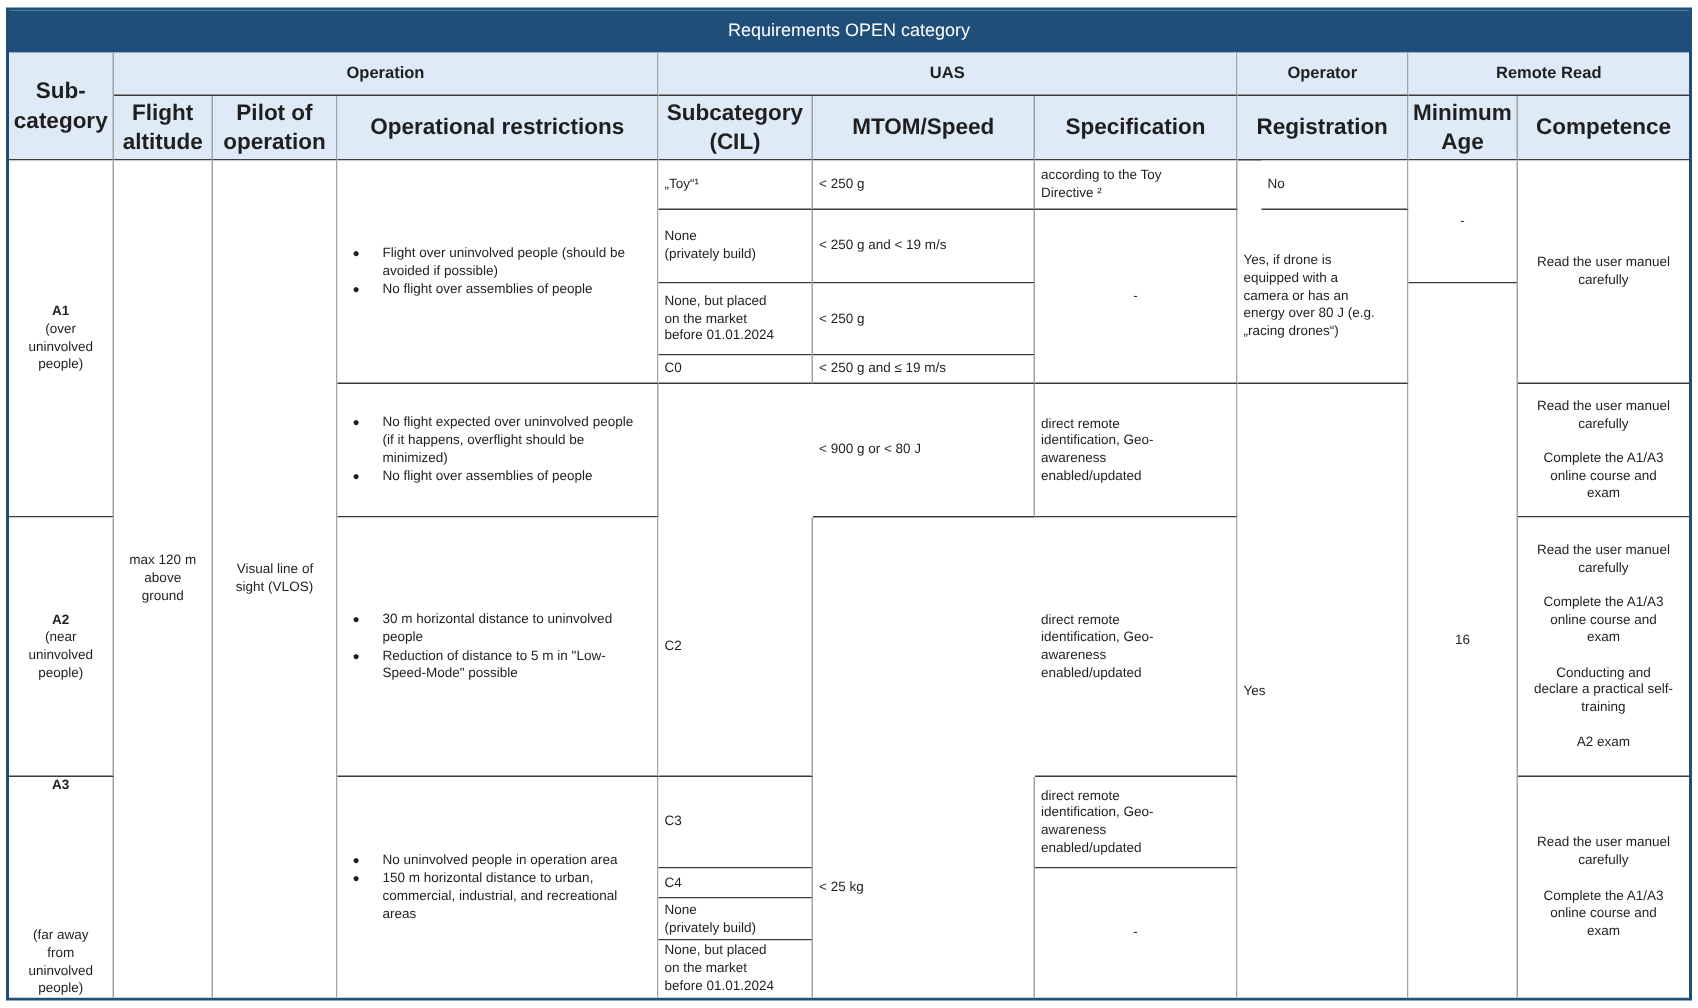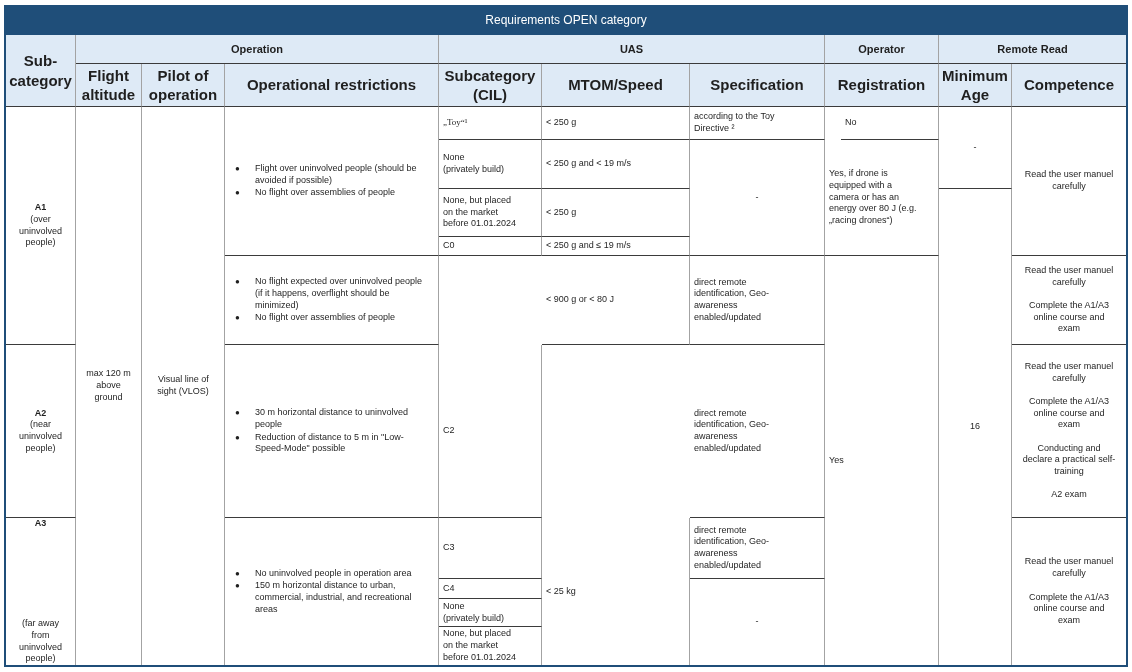--- a/index.html
+++ b/index.html
@@ -126,21 +126,21 @@
             <span class="bm">●</span>
             <span class="bt">No uninvolved people in operation area</span>
           </div>
         <div class="bullet-item">
             <span class="bm">●</span>
             <span class="bt">150 m horizontal distance to urban, commercial, industrial, and recreational areas</span>
           </div>
       </div>
     </div>
 
-    <div class="cell lft pre" style="grid-column:5;grid-row:4;font-family:Liberation Serif, serif;">„Toy“¹</div>
+    <div class="cell lft pre" style="grid-column:5;grid-row:4;">„Toy“¹</div>
     <div class="cell lft pre" style="grid-column:5;grid-row:5;">None
 (privately build)</div>
     <div class="cell lft pre" style="grid-column:5;grid-row:6;">None, but placed
 on the market
 before 01.01.2024</div>
     <div class="cell lft pre" style="grid-column:5;grid-row:7;">C0</div>
     <div class="cell lft pre" style="grid-column:5;grid-row:9;">C2</div>
     <div class="cell lft pre" style="grid-column:5;grid-row:10;">C3</div>
     <div class="cell lft pre" style="grid-column:5;grid-row:11;">C4</div>
     <div class="cell lft pre" style="grid-column:5;grid-row:12;">None

